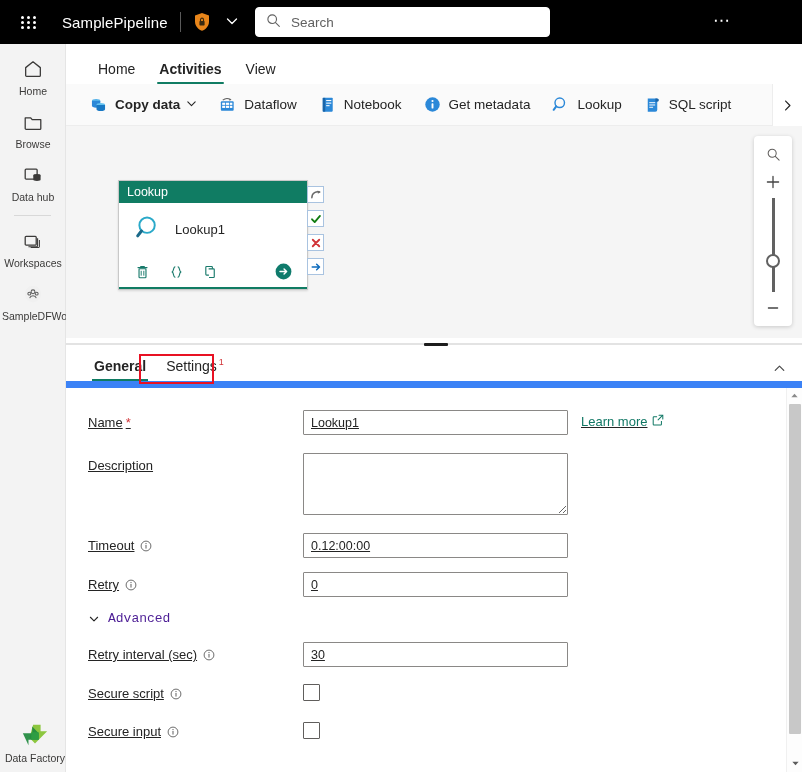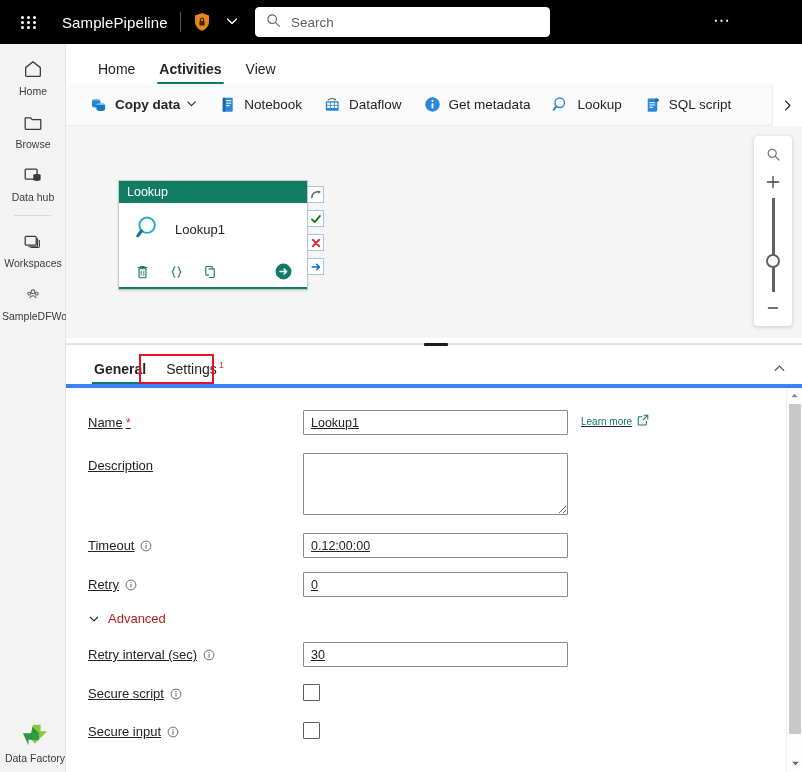--- a/index.html
+++ b/index.html
@@ -118,21 +118,21 @@
 
   
   .splitter { position:absolute; left:66px; top:340px; width:736px; height:8px; background:#ffffff; }
   .sp-line { position:absolute; left:0; right:0; top:3px; height:2px; background:#e3e3e3;}
   .sp-grip { position:absolute; left:358px; top:2.5px; width:24px; height:3px; background:#1d1d1d; border-radius:1px; cursor:row-resize;}
 
   
   .props {
     position:absolute; left:66px; top:348px; width:736px; height:424px; background:#ffffff;
   }
-  .props-tabs { position:relative; height:40px; border-bottom:4px solid #3b82f6; display:flex; align-items:flex-end; padding-left:18px;}
+  .props-tabs { position:relative; height:40px; border-bottom:7px solid #3b82f6; display:flex; align-items:flex-end; padding-left:18px;}
   .ptab { font-size:14px; color:#242424; padding:0 10px 7px 10px; cursor:pointer; position:relative;}
   .ptab.active{ font-weight:bold; }
   .ptab.active:after{ content:""; position:absolute; left:8px; right:8px; bottom:0; height:2.5px; background:#107c63;}
   .ptab .sup { color:#d13438; font-size:9px; vertical-align:super; margin-left:2px;}
   .annot-box {
     position:absolute; left:73px; top:6px; width:75px; height:30px;
     border:2.5px solid #e81123; pointer-events:none;
   }
   .collapse-btn { position:absolute; right:10px; top:8px; width:26px; height:24px; display:flex; align-items:center; justify-content:center; cursor:pointer;}
 
@@ -145,25 +145,25 @@
     width:265px; height:25px; border:1px solid #8a8886; border-radius:1px;
     padding:0 7px; font-family:"Liberation Sans",sans-serif; font-size:12.5px; color:#242424;
     outline:none; background:#fff;
   }
   .ftextarea {
     width:265px; height:62px; border:1px solid #8a8886; border-radius:1px;
     padding:4px 7px; font-family:"Liberation Sans",sans-serif; font-size:12.5px; color:#242424;
     outline:none; resize:both; background:#fff;
   }
   .learnmore {
-    margin-left:13px; padding-top:4px; font-size:10px; color:#0f6cbd; color:#117865;
+    margin-left:13px; padding-top:4px; font-size:13px; color:#0f6cbd; color:#117865;
     display:flex; align-items:center; cursor:pointer; white-space:nowrap;
   }
   .learnmore span { margin-right:5px; }
-  .advanced { display:flex; align-items:center; margin:0 0 16px 0; cursor:pointer; font-size:13px; color:#b91c1c;}
+  .advanced { display:flex; align-items:center; margin:0 0 16px 0; cursor:pointer; font-size:13px; color:#4c1d95;font-family:Liberation Mono, monospace;}
   .advanced .ac { margin-right:8px; display:flex; }
   .cbox { width:17px; height:17px; border:1px solid #605e5c; background:#fff; border-radius:1px; cursor:pointer; margin-top:3px;}
 
   .pscroll {
     position:absolute; right:0; top:40px; width:16px; bottom:0; background:#fdfdfd; border-left:1px solid #f0f0f0;
   }
   .ps-arrow{ height:14px; display:flex; align-items:center; justify-content:center; cursor:pointer;}
   .ps-thumb{ position:absolute; left:2px; top:16px; width:12px; height:330px; background:#c8c8c8; border-radius:1px; cursor:pointer;}
 </style>
 </head>
@@ -295,50 +295,50 @@
         <ellipse cx="12.4" cy="10.4" rx="4.5" ry="1.9" fill="#63c2f0"></ellipse>
         <path d="M7.9 10.4 v4.6 a4.5 1.9 0 0 0 9 0 v-4.6" fill="#1878c4"></path>
       </svg>
     </span>
     <span class="tl">Copy data</span>
     <span class="tb-caret">
       <svg width="11" height="11" viewBox="0 0 12 12">
           <path d="M2 4.3 L6 8.3 L10 4.3" fill="none" stroke="#242424" stroke-width="1.2" stroke-linecap="round" stroke-linejoin="round"></path>
         </svg>
     </span>
-  </div>
-
-  <div class="tb-item">
-    <span class="ti">
-      <svg width="19" height="19" viewBox="0 0 20 20">
-        <rect x="5" y="3" width="10.5" height="14.5" rx="0.8" fill="#2b88d8"></rect>
-        <rect x="5" y="3" width="2.6" height="14.5" fill="#1a64a8"></rect>
-        <rect x="8.6" y="5.3" width="5.4" height="1.1" fill="#ffffff"></rect>
-        <rect x="8.6" y="8" width="5.4" height="1.1" fill="#ffffff"></rect>
-        <rect x="8.6" y="10.7" width="3.6" height="1.1" fill="#ffffff"></rect>
-      </svg>
-    </span>
-    <span class="tl">Notebook</span>
   </div>
 
   <div class="tb-item">
     <span class="ti">
       <svg width="19" height="19" viewBox="0 0 20 20">
         <rect x="3" y="6.5" width="13.5" height="10" rx="1" fill="#2b88d8"></rect>
         <rect x="4.4" y="8.1" width="3.2" height="2.3" fill="#ffffff"></rect>
         <rect x="8.4" y="8.1" width="3.2" height="2.3" fill="#ffffff"></rect>
         <rect x="12.4" y="8.1" width="2.7" height="2.3" fill="#ffffff"></rect>
         <rect x="4.4" y="11.3" width="3.2" height="2.3" fill="#ffffff"></rect>
         <rect x="8.4" y="11.3" width="3.2" height="2.3" fill="#ffffff"></rect>
         <rect x="12.4" y="11.3" width="2.7" height="2.3" fill="#ffffff"></rect>
         <path d="M5 5.4 q4-3.2 8-0.6" fill="none" stroke="#5c5c5c" stroke-width="1.1"></path>
         <path d="M12.2 3.6 l2 1.3 l-2.2 1.2" fill="#5c5c5c"></path>
       </svg>
     </span>
     <span class="tl">Dataflow</span>
+  </div>
+
+  <div class="tb-item">
+    <span class="ti">
+      <svg width="19" height="19" viewBox="0 0 20 20">
+        <rect x="5" y="3" width="10.5" height="14.5" rx="0.8" fill="#2b88d8"></rect>
+        <rect x="5" y="3" width="2.6" height="14.5" fill="#1a64a8"></rect>
+        <rect x="8.6" y="5.3" width="5.4" height="1.1" fill="#ffffff"></rect>
+        <rect x="8.6" y="8" width="5.4" height="1.1" fill="#ffffff"></rect>
+        <rect x="8.6" y="10.7" width="3.6" height="1.1" fill="#ffffff"></rect>
+      </svg>
+    </span>
+    <span class="tl">Notebook</span>
   </div>
 
   <div class="tb-item">
     <span class="ti">
       <svg width="19" height="19" viewBox="0 0 20 20">
         <circle cx="10" cy="10" r="7.6" fill="#2b88d8"></circle>
         <circle cx="10" cy="6.3" r="1.15" fill="#ffffff"></circle>
         <rect x="9" y="8.6" width="2" height="5.6" rx="0.9" fill="#ffffff"></rect>
       </svg>
     </span>

